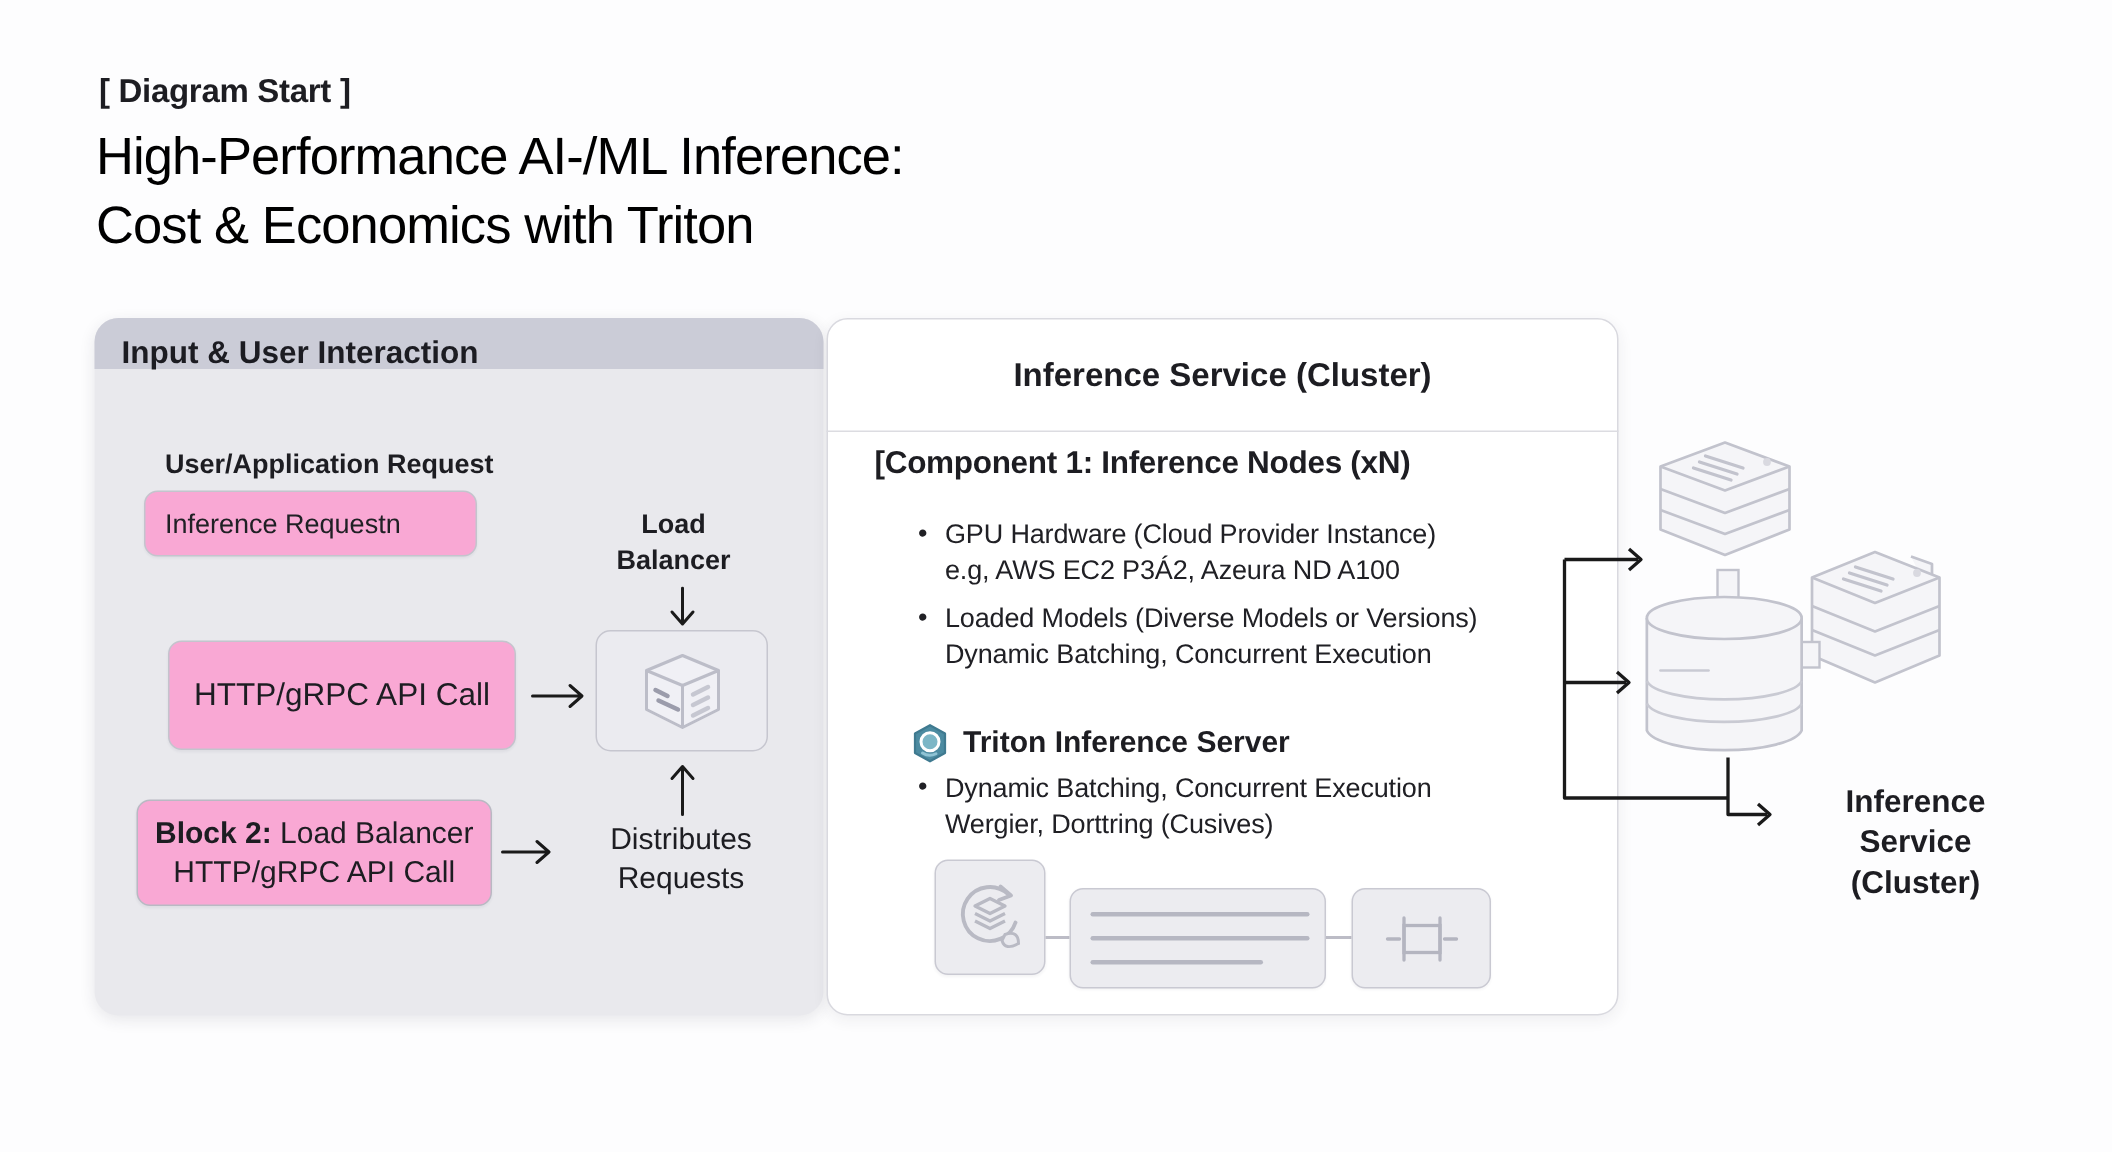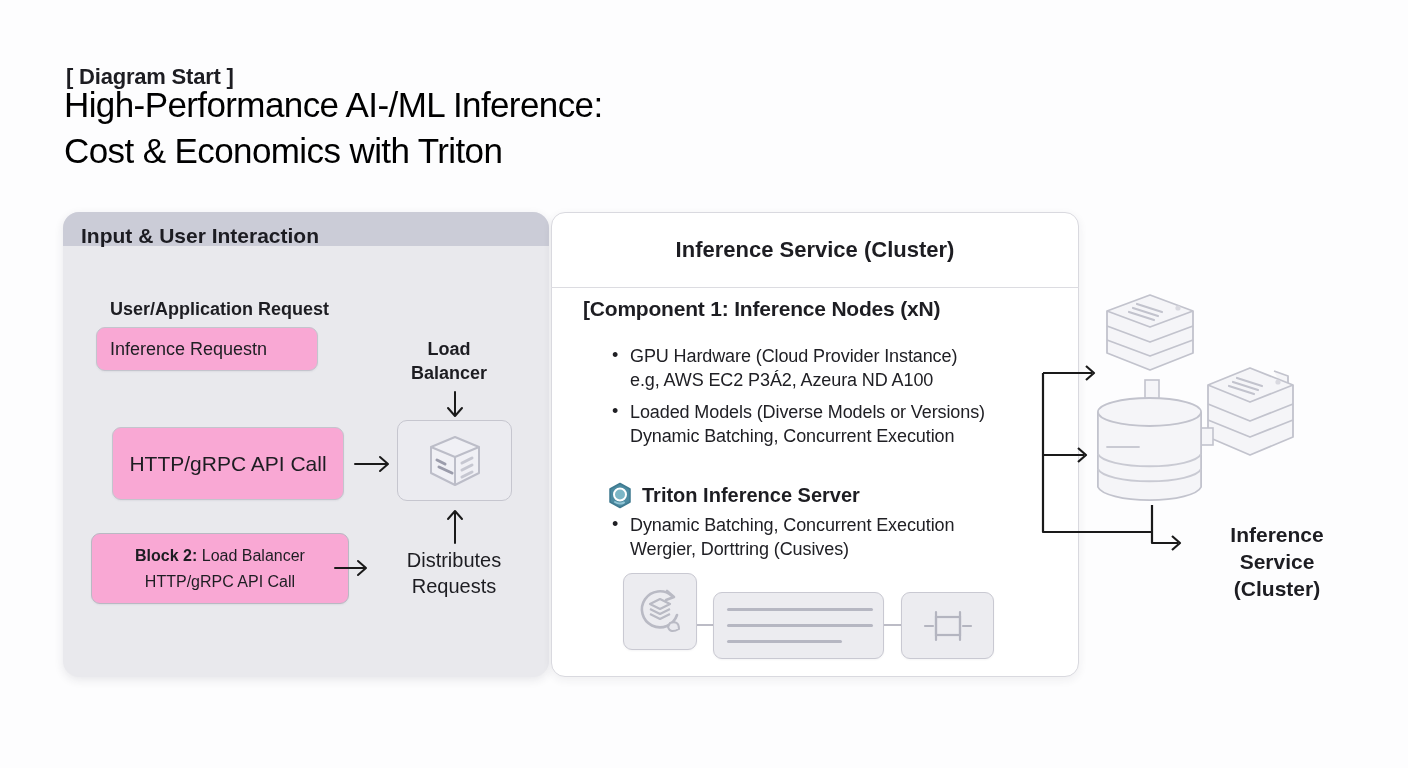--- a/index.html
+++ b/index.html
@@ -1,40 +1,40 @@
 <!DOCTYPE html>
 <html><head>
 <meta charset="utf-8">
 <style>
   html,body{margin:0;padding:0;background:#fbfbfc;}
   .stage{position:relative;width:1408px;height:768px;overflow:hidden;background:#fdfdfe;
          font-family:"Liberation Sans",sans-serif;color:#1d1d22;}
   .abs{position:absolute;}
 
   
-  .meta-label{left:66px;top:48px;font-size:22px;font-weight:700;letter-spacing:-0.2px;margin-top:16px;}
+  .meta-label{left:66px;top:48px;font-size:22px;font-weight:700;letter-spacing:-0.2px;}
   .title{left:64px;top:82px;font-size:35px;font-weight:400;line-height:46px;letter-spacing:-0.6px;color:#000000;}
 
   
   .left-panel{left:63px;top:212px;width:486px;height:465px;background:#e9e9ed;border-radius:16px;
               box-shadow:0 3px 10px rgba(40,40,60,.10);}
   .left-header{left:63px;top:212px;width:486px;height:34px;background:#cbccd7;border-radius:16px 16px 0 0;
                font-size:21px;font-weight:700;line-height:47px;padding-left:18px;box-sizing:border-box;color:#1c1c22;}
   .user-req-label{left:110px;top:299px;font-size:18px;font-weight:700;}
   .white-box{background:#f9a8d4;border:1.5px solid #c4c4cd;border-radius:9px;box-sizing:border-box;
              box-shadow:0 1px 2px rgba(40,40,60,.06);}
   .request-box{left:96px;top:327px;width:222px;height:44px;font-size:18px;display:flex;align-items:center;
                padding-left:13px;color:#202025;}
   .lb-label{left:389px;top:337px;width:120px;text-align:center;font-size:18px;font-weight:700;line-height:24px;}
   .lb-box{left:397px;top:420px;width:115px;height:81px;background:#ebebf0;border:1.5px solid #c6c6cf;
           border-radius:10px;display:flex;align-items:center;justify-content:center;box-sizing:border-box;}
   .http-box{left:112px;top:427px;width:232px;height:73px;display:flex;align-items:center;justify-content:center;
             font-size:21px;color:#1d1d22;}
-  .block2-box{left:91px;top:533px;width:258px;height:71px;display:flex;flex-direction:column;align-items:center;
-              justify-content:center;font-size:16px;line-height:26px;text-align:left;border-color:#b9b9c3;}
+  .block2-box{left:91px;top:533px;width:237px;height:71px;display:flex;flex-direction:column;align-items:center;
+              justify-content:center;font-size:20px;line-height:26px;text-align:left;border-color:#b9b9c3;}
   .distributes{left:395px;top:547px;width:118px;text-align:center;font-size:20px;line-height:26px;}
 
   
   .right-panel{left:551px;top:212px;width:528px;height:465px;background:#ffffff;border:1.5px solid #d9d9df;
                border-radius:14px;box-sizing:border-box;box-shadow:0 3px 10px rgba(40,40,60,.07);}
   .right-header{left:551px;top:212px;width:528px;height:76px;display:flex;align-items:center;justify-content:center;
                 font-size:22px;font-weight:700;border-bottom:1.5px solid #dcdce1;box-sizing:border-box;}
   .component-heading{left:583px;top:297px;font-size:21px;font-weight:700;letter-spacing:-0.2px;}
   .bullets{left:608px;top:344px;display:flex;flex-direction:column;gap:8px;}
   .bullet{position:relative;padding-left:22px;font-size:18px;line-height:24px;color:#202025;letter-spacing:-0.1px;}

